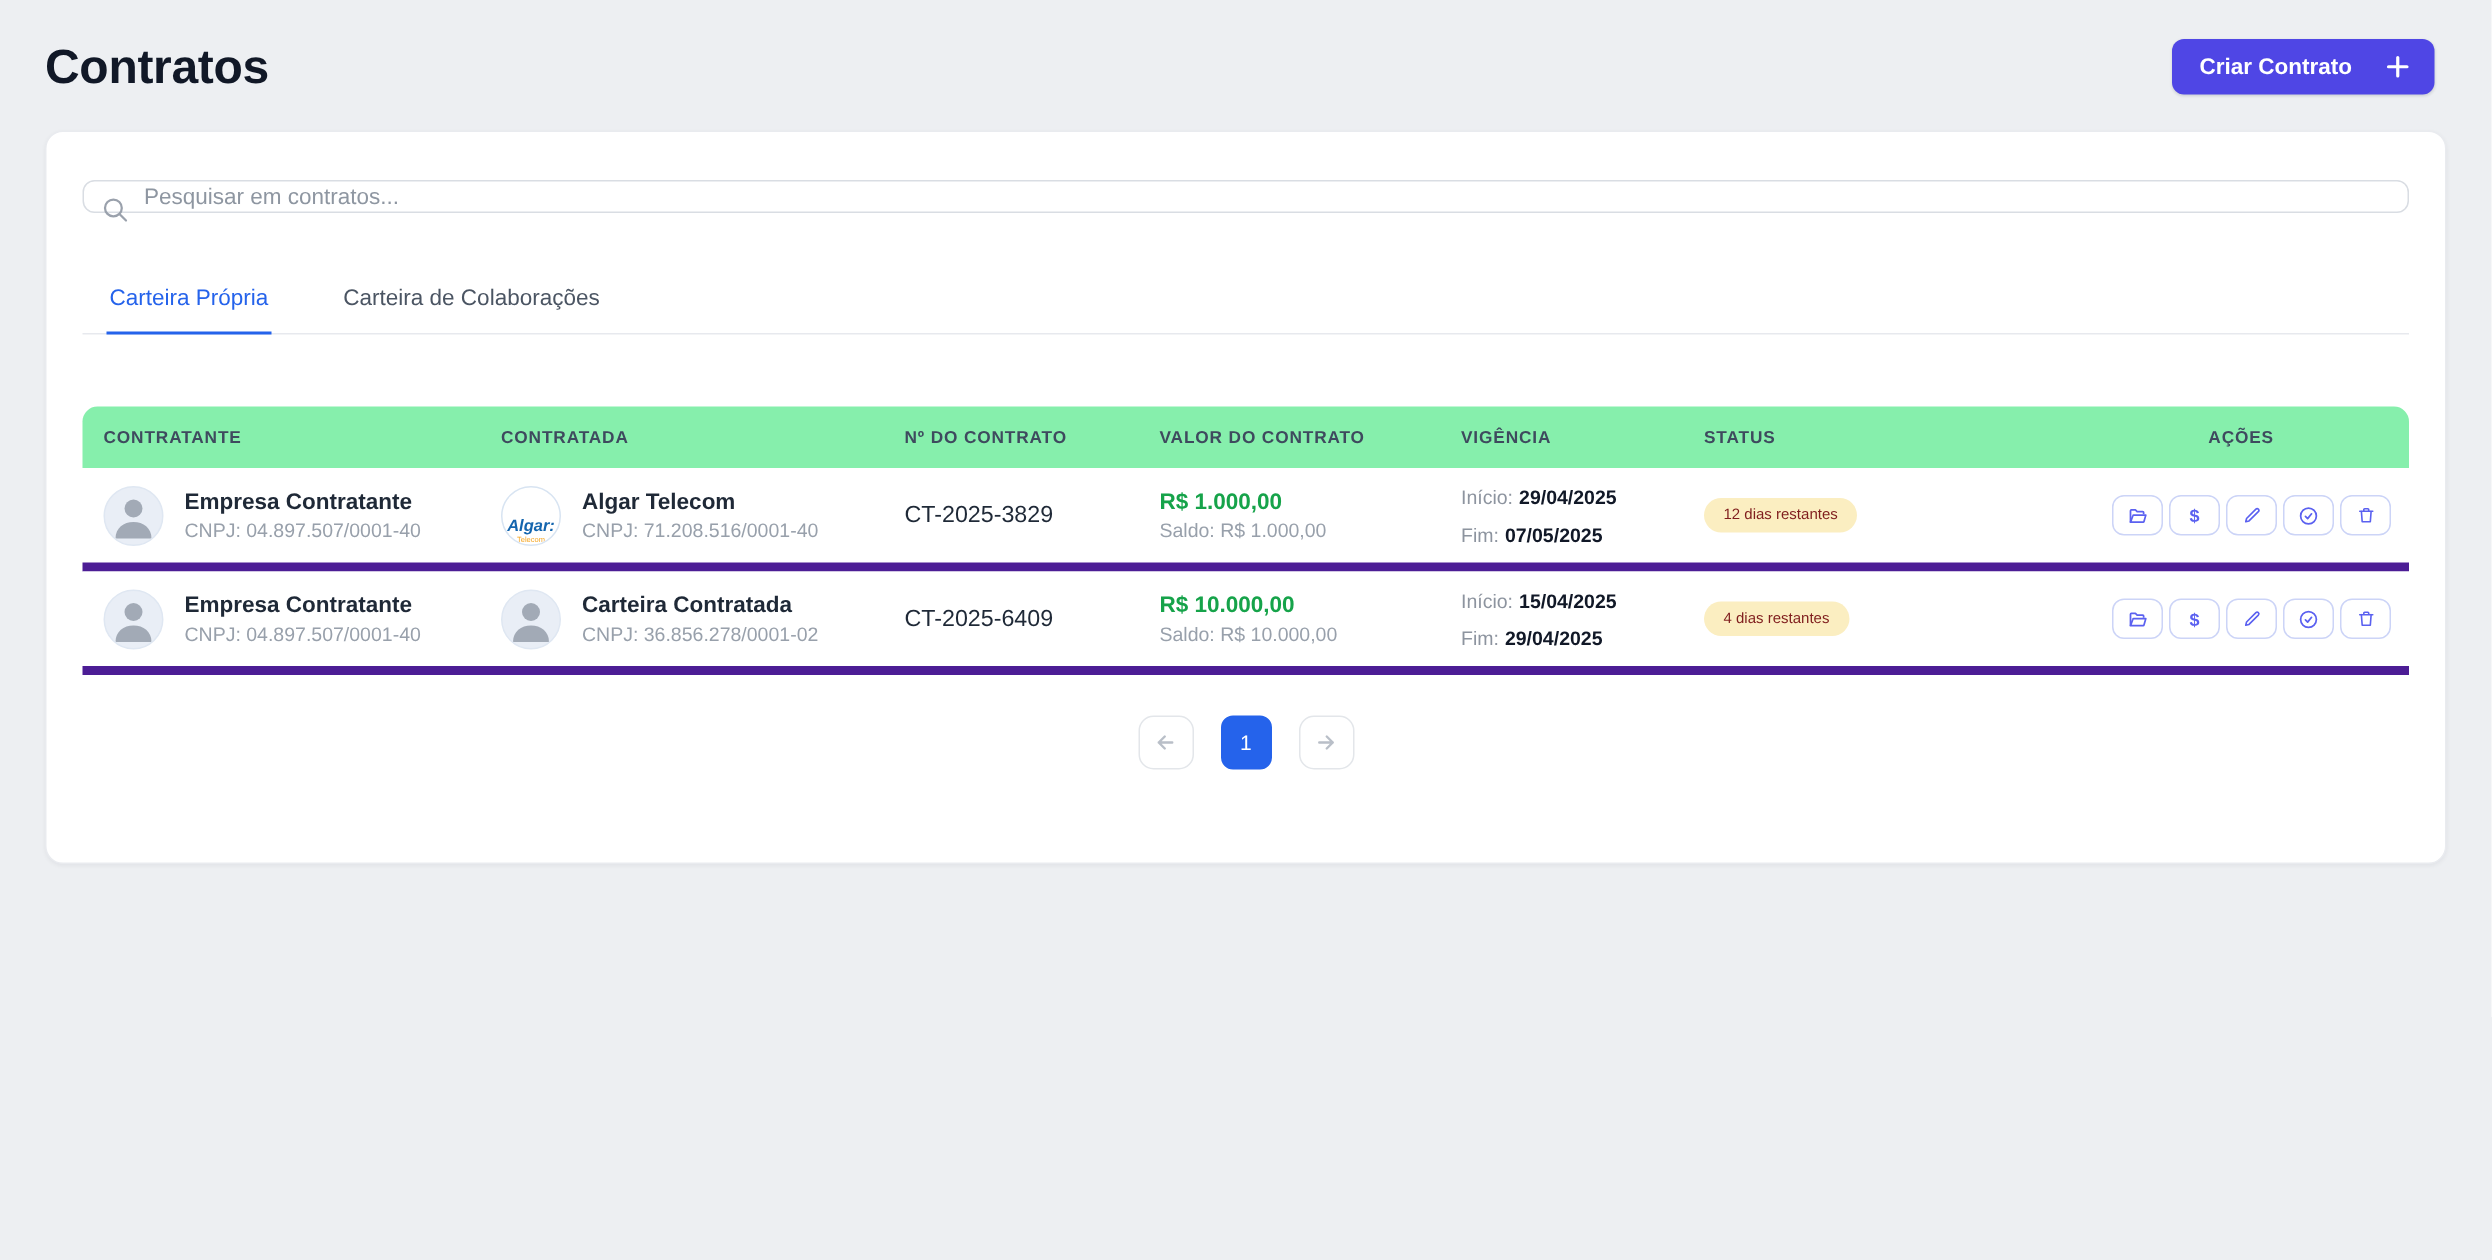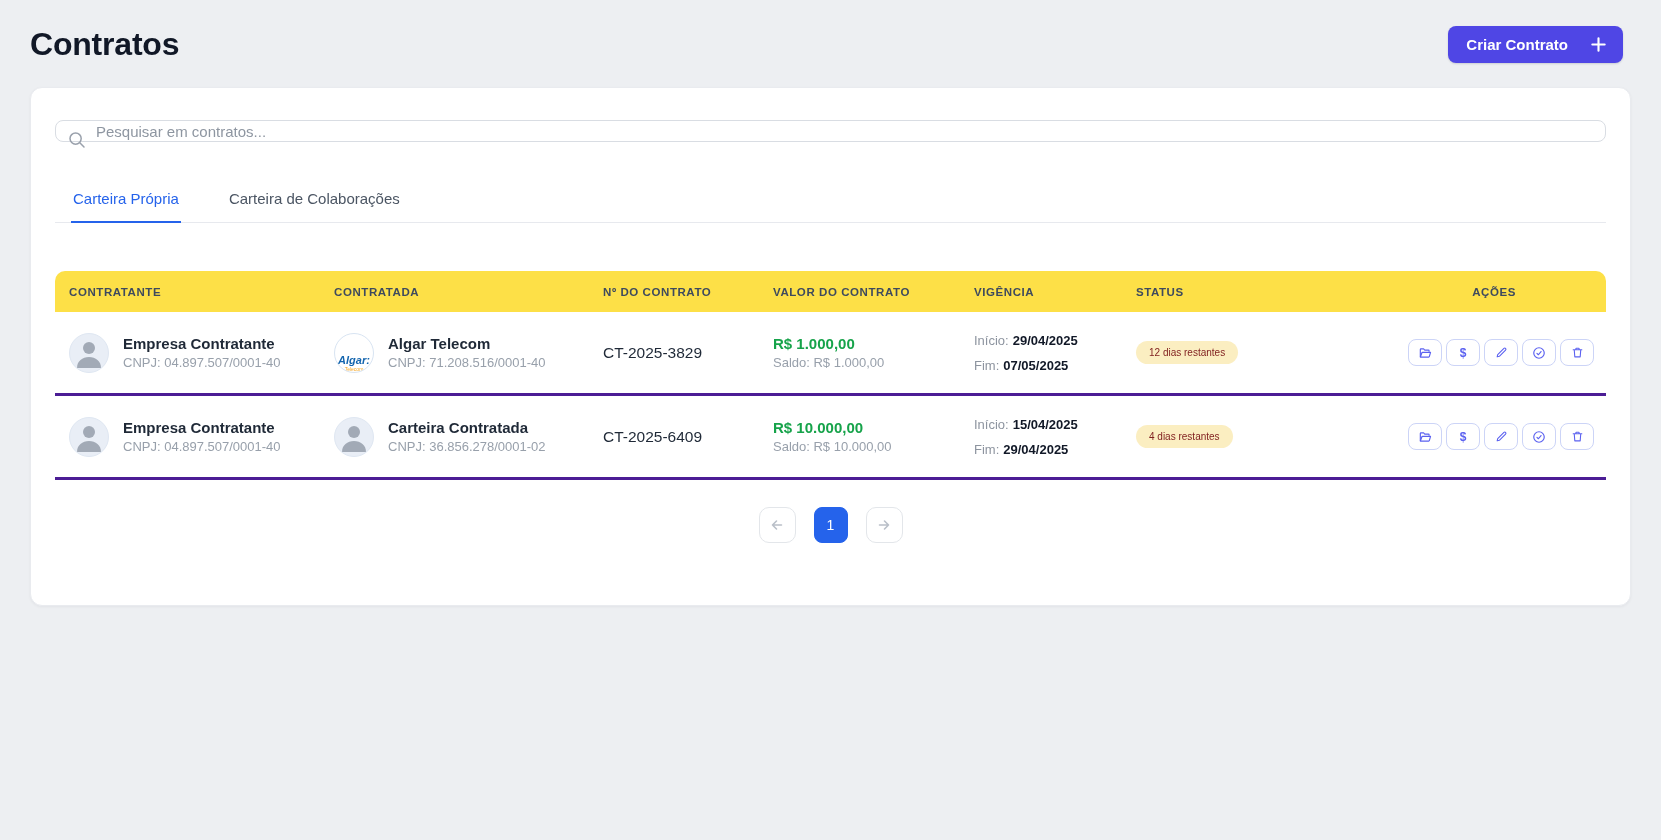--- a/index.html
+++ b/index.html
@@ -41,24 +41,24 @@
   .tabs{ display:flex; gap:46px; border-bottom:1px solid #e7e9ee; margin-top:38px; padding:0 16px; }
   .tab{ padding:10px 2px 14px; font-size:15px; color:#4b5563; cursor:pointer; border-bottom:2px solid transparent; margin-bottom:-1px; }
   .tab.active{ color:#2563eb; font-weight:500; border-bottom-color:#2563eb; }
   
   .table{ margin-top:48px; }
   .thead,.trow{
     display:grid;
     grid-template-columns:265px 269px 170px 201px 162px 249px 1fr;
     align-items:center; padding-left:14px; padding-right:12px;
   }
-  .thead{ background:#fde047; border-radius:10px 10px 0 0; height:41px; }
+  .thead{ background:#86efac; border-radius:10px 10px 0 0; height:41px; }
   .th{ font-size:11.5px; font-weight:700; color:#3e4a5e; letter-spacing:.05em; }
   .th:last-child{ text-align:left; }
-  .trow{ height:84px; border-bottom:3px solid #4c1d95; background:#fff; }
+  .trow{ height:69px; border-bottom:6px solid #4c1d95; background:#fff; }
   .party{ display:flex; align-items:center; gap:14px; }
   .avatar{
     width:40px; height:40px; border-radius:50%; flex:0 0 40px;
     background:#e9eef6; border:1px solid #dfe7f2;
     display:flex; flex-direction:column; align-items:center; justify-content:flex-end; overflow:hidden;
   }
   .avatar.logo{ background:#fff; border-color:#d8e4f2; }
   .algar-main{ font-size:11px; font-weight:800; color:#1465ae; font-style:italic; line-height:1; }
   .algar-sub{ font-size:5px; color:#f5a623; line-height:1; margin-top:1px; }
   .name{ font-size:15px; font-weight:600; color:#1f2937; }

